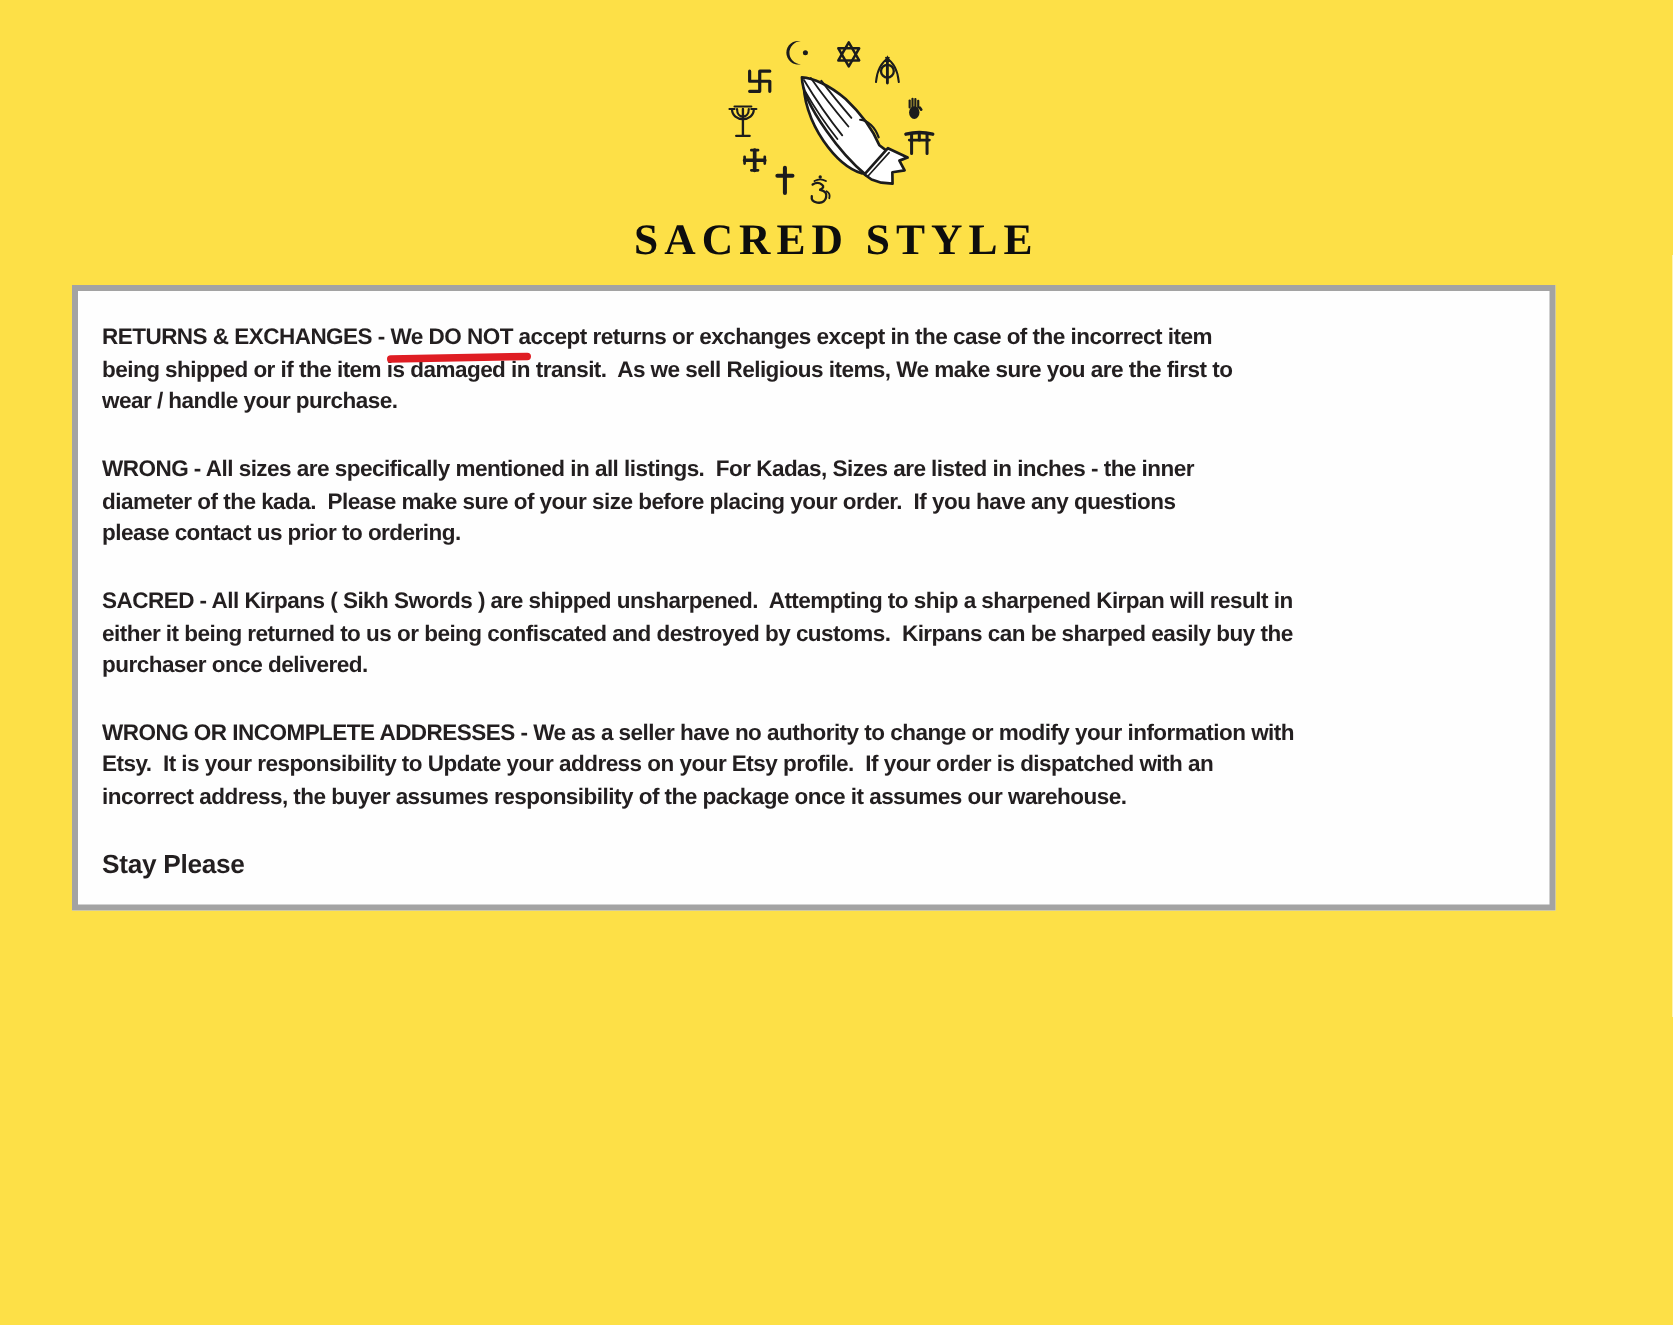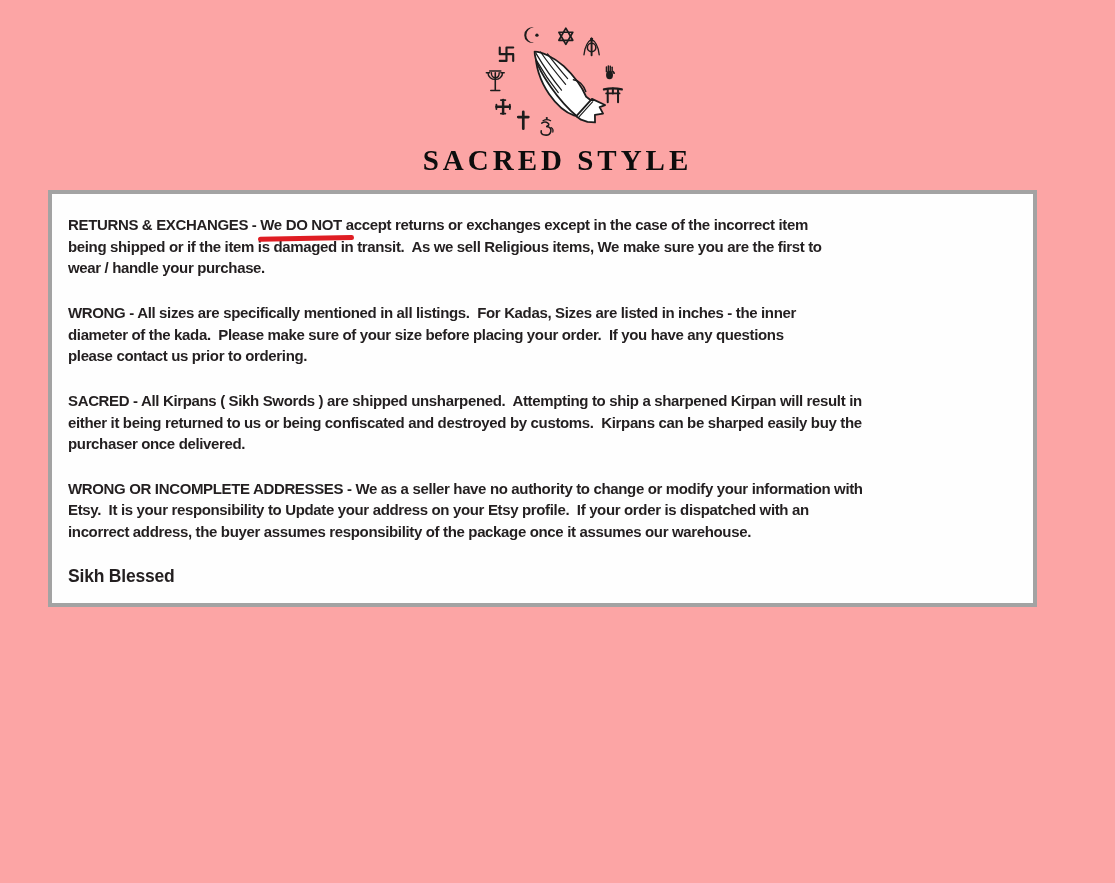--- a/index.html
+++ b/index.html
@@ -1,19 +1,19 @@
 <!DOCTYPE html>
 <html><head>
 <meta charset="utf-8">
 <style>
   html,body{margin:0;padding:0;background:#ffffff;}
   .page{
     position:relative;
     width:1115px;height:883px;
-    background:#fca5a5;
+    background:#fde047;
     font-family:"Liberation Sans",sans-serif;
     color:#231f20;
     overflow:hidden;
   }
   
   .logo-wrap{
     padding-top:16px;
     text-align:center;
   }
   .logo-svg{display:block;margin:0 auto;}
@@ -168,16 +168,16 @@
 
     <p class="para"><span>SACRED</span><span> - </span><span>All Kirpans ( Sikh Swords ) are shipped unsharpened.  Attempting to ship a sharpened Kirpan will result in
 either it being returned to us or being confiscated and destroyed by customs.  Kirpans can be sharped easily buy the
 purchaser once delivered.</span></p>
 
     <p class="para"><span>WRONG OR INCOMPLETE ADDRESSES</span><span> - </span><span>We as a seller have no authority to change or modify your information with
 Etsy.  It is your responsibility to Update your address on your Etsy profile.  If your order is dispatched with an
 incorrect address, the buyer assumes responsibility of the package once it assumes our warehouse.</span></p>
 
 
-    <p class="para last signoff">Sikh Blessed</p>
+    <p class="para last signoff">Stay Please</p>
 
   </div>
 </div>
 
 </body></html>

